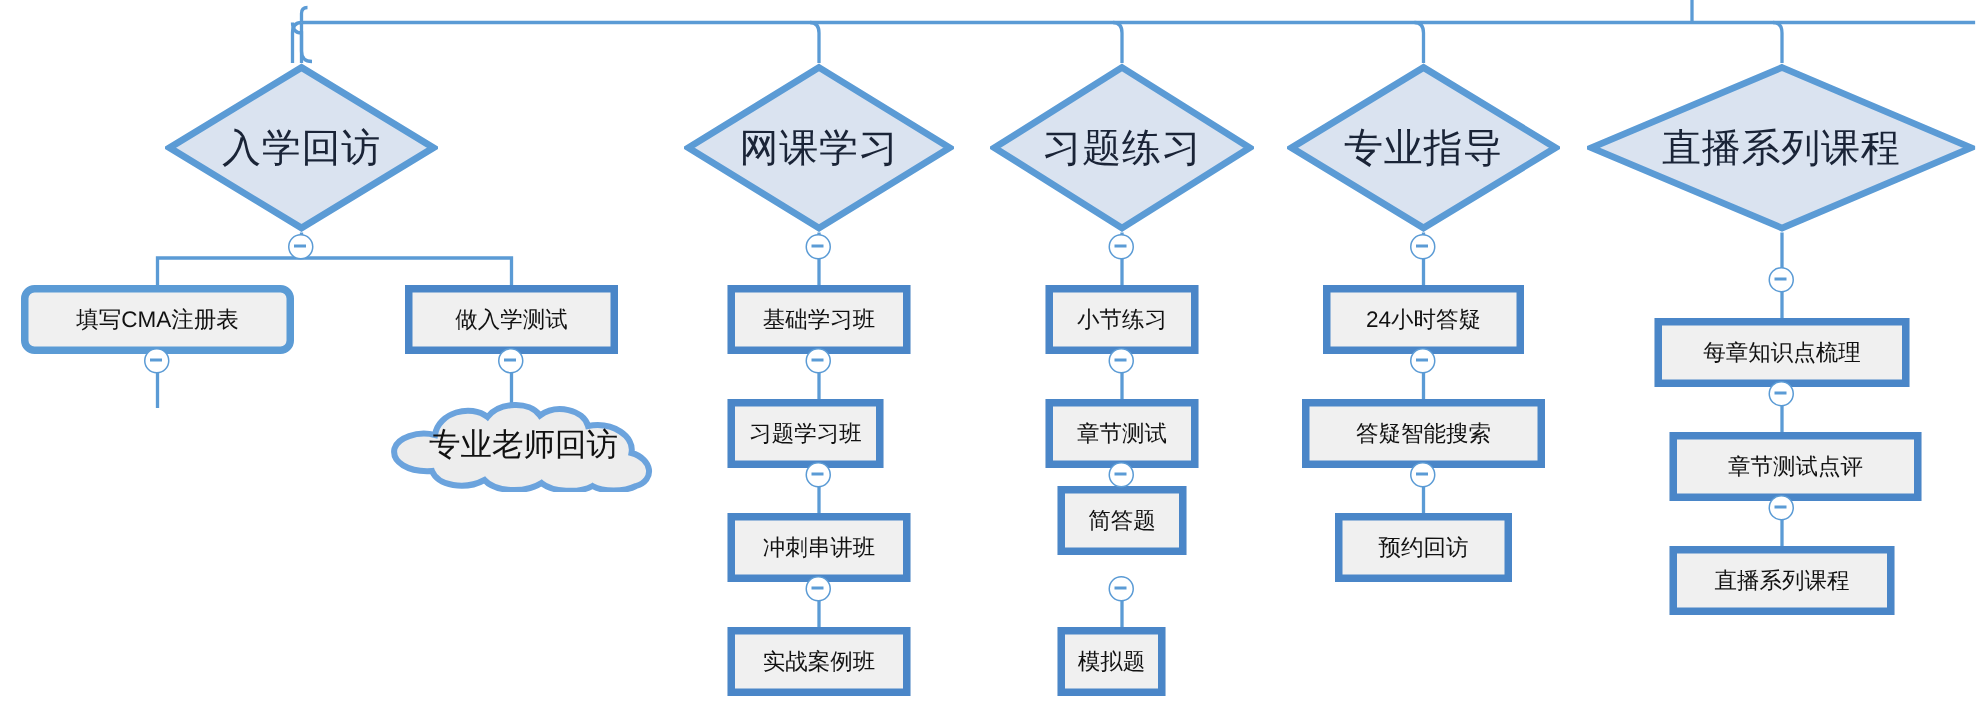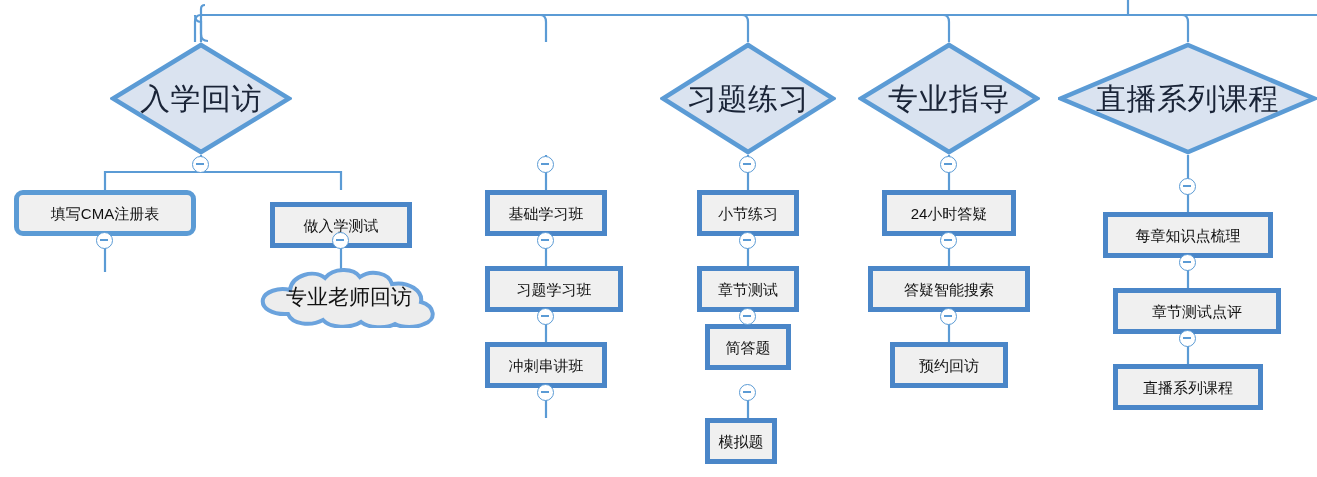--- a/index.html
+++ b/index.html
@@ -34,21 +34,21 @@
   .diamond svg {
     position: absolute;
     left: 0; top: 0;
     width: 100%;
     height: 100%;
   }
   .diamond .dlabel {
     position: relative;
     z-index: 2;
     color: #1a2437;
-    font-size: 30px;
+    font-size: 26px;
     line-height: 1;
     letter-spacing: 0.5px;
     white-space: nowrap;
     font-family: Liberation Serif, serif;
   }
   
   .box {
     position: absolute;
     box-sizing: border-box;
     background: #f0f0f0;
@@ -160,20 +160,26 @@
     </g>
   </svg>
 
   <div class="diamond" style="left:110px; top:42px; width:182px; height:113px;">
     <svg viewBox="0 0 182 113" preserveAspectRatio="none">
       <polygon points="91,3 179,56.5 91,110 3,56.5" fill="#dae3f0" stroke="#5b9bd5" stroke-width="4.5"></polygon>
     </svg>
     <span class="dlabel">入学回访</span>
   </div>
 
+  <div class="diamond" style="left:456px; top:42px; width:180px; height:113px;">
+    <svg viewBox="0 0 180 113" preserveAspectRatio="none">
+      <polygon points="90,3 177,56.5 90,110 3,56.5" fill="#dae3f0" stroke="#5b9bd5" stroke-width="4.5"></polygon>
+    </svg>
+    <span class="dlabel">网课学习</span>
+  </div>
 
   <div class="diamond" style="left:660px; top:42px; width:176px; height:113px;">
     <svg viewBox="0 0 176 113" preserveAspectRatio="none">
       <polygon points="88,3 173,56.5 88,110 3,56.5" fill="#dae3f0" stroke="#5b9bd5" stroke-width="4.5"></polygon>
     </svg>
     <span class="dlabel">习题练习</span>
   </div>
 
   <div class="diamond" style="left:858px; top:42px; width:182px; height:113px;">
     <svg viewBox="0 0 182 113" preserveAspectRatio="none">
@@ -186,43 +192,46 @@
     <svg viewBox="0 0 259 113" preserveAspectRatio="none">
       <polygon points="130,3 256,56.5 130,110 3,56.5" fill="#dae3f0" stroke="#5b9bd5" stroke-width="4.5"></polygon>
     </svg>
     <span class="dlabel">直播系列课程</span>
   </div>
 
   <div class="box rounded" style="left:14px; top:190px; width:182px; height:46px;">
     <span>填写CMA注册表</span>
   </div>
 
-  <div class="box" style="left:270px; top:202px; width:142px; height:46px;align-items:center;">
+  <div class="box" style="left:270px; top:190px; width:142px; height:46px;align-items:center;">
     <span>做入学测试</span>
   </div>
 
 
   <div class="cloud" style="left:258px; top:266px; width:182px; height:62px;">
     <svg viewBox="0 0 182 62" preserveAspectRatio="none">
       <path d="M 32 24 C 34 9 56 3 67 12 C 75 2 95 1 102 11 C 113 3 131 7 134 18
                C 151 15 165 25 163 36 C 177 40 179 54 166 58 C 158 62 144 62 137 58
                C 128 63 110 62 103 56 C 92 63 72 62 65 54 C 52 61 34 58 30 48
                C 14 49 3 42 5 33 C 7 26 20 21 32 24 Z" fill="#ededed" stroke="#6ba3dd" stroke-width="4"></path>
     </svg>
     <span class="clabel" style="top:20px;">专业老师回访</span>
   </div>
 
   <div class="box" style="left:485px; top:190px; width:122px; height:46px;">
     <span>基础学习班</span>
   </div>
-  <div class="box" style="left:485px; top:266px; width:138px; height:46px;">
+  <div class="box" style="left:485px; top:266px; width:104px; height:46px;">
     <span>习题学习班</span>
   </div>
   <div class="box" style="left:485px; top:342px; width:122px; height:46px;">
     <span>冲刺串讲班</span>
+  </div>
+  <div class="box" style="left:485px; top:418px; width:122px; height:46px;">
+    <span>实战案例班</span>
   </div>
 
   <div class="box" style="left:697px; top:190px; width:102px; height:46px;">
     <span>小节练习</span>
   </div>
   <div class="box" style="left:697px; top:266px; width:102px; height:46px;">
     <span>章节测试</span>
   </div>
   <div class="box" style="left:705px; top:324px; width:86px; height:46px;">
     <span>简答题</span>

